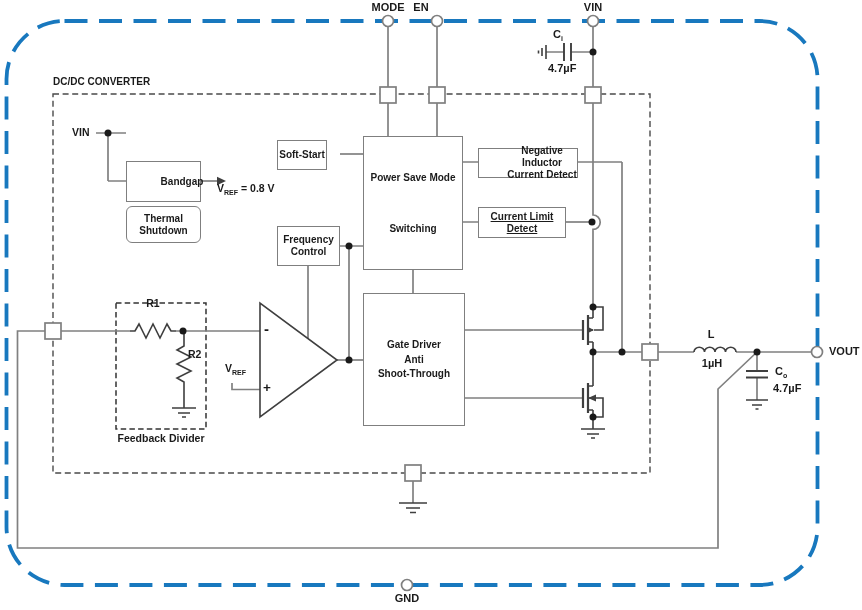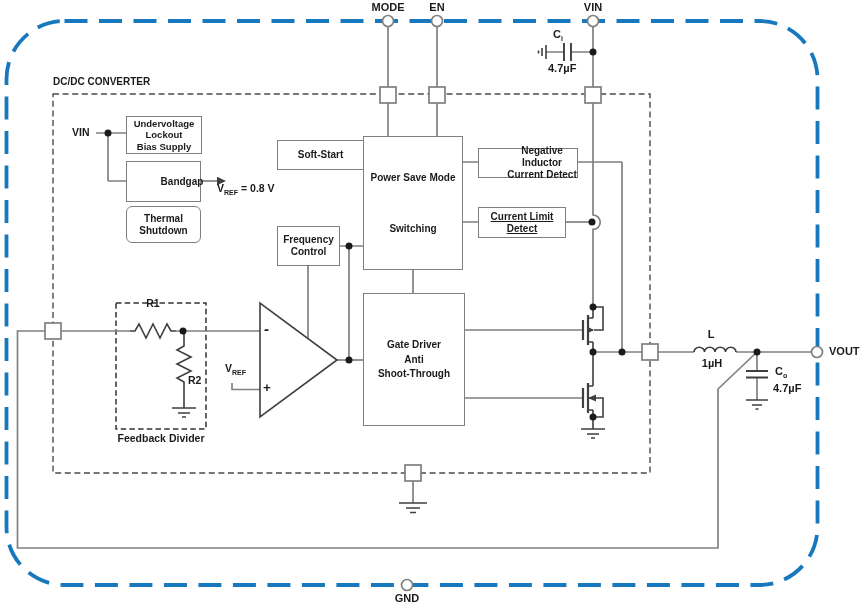--- a/index.html
+++ b/index.html
@@ -121,36 +121,31 @@
       <circle cx="593" cy="307" r="3.5"></circle>
       <circle cx="593" cy="352" r="3.5"></circle>
       <circle cx="622" cy="352" r="3.5"></circle>
       <circle cx="593" cy="417" r="3.5"></circle>
       <circle cx="757" cy="352" r="3.5"></circle>
     </g>
   </svg>
 
   <div class="lbl" style="left:53px;top:76px;font-size:10px;">DC/DC CONVERTER</div>
 
-  <div class="blk" style="left:126px;top:116px;width:76px;height:38px;font-size:9.5px;">
-    <span>Undervoltage</span>
-    <span>Lockout</span>
-    <span>Bias Supply</span>
-  </div>
 
   <div class="blk" style="left:126px;top:161px;width:75px;height:41px;padding-left:37px;">
     <span>Bandgap</span>
   </div>
 
   <div class="blk" style="left:126px;top:206px;width:75px;height:37px;border-radius:6px;">
     <span>Thermal</span>
     <span>Shutdown</span>
   </div>
 
-  <div class="blk" style="left:277px;top:140px;width:87px;height:30px;">
+  <div class="blk" style="left:277px;top:140px;width:50px;height:30px;">
     <span>Soft-Start</span>
   </div>
 
   <div class="blk" style="left:277px;top:226px;width:63px;height:40px;">
     <span>Frequency</span>
     <span>Control</span>
   </div>
 
   <div class="blk blk-psm" style="left:363px;top:136px;width:100px;height:134px;gap:34px;">
     <span>Power Save Mode</span>
@@ -167,40 +162,40 @@
     <span>Detect</span>
   </div>
 
   <div class="blk blk-gd" style="left:363px;top:293px;width:102px;height:133px;">
     <span>Gate Driver</span>
     <span>Anti</span>
     <span>Shoot-Through</span>
   </div>
 
   <div class="lbl pinlbl ctr" style="left:388px;top:1px;">MODE</div>
-  <div class="lbl pinlbl ctr" style="left:437px;top:1px;">EN</div>
+  <div class="lbl pinlbl ctr" style="left:421px;top:1px;">EN</div>
   <div class="lbl pinlbl ctr" style="left:593px;top:1px;">VIN</div>
   <div class="lbl pinlbl" style="left:829px;top:345px;">VOUT</div>
   <div class="lbl pinlbl ctr" style="left:407px;top:592px;">GND</div>
 
   <div class="lbl" style="left:72px;top:126px;">VIN</div>
 
   <div class="lbl" style="left:217px;top:182px;">
     <span>V</span><span class="sub">REF</span><span class="eq">= 0.8 V</span>
   </div>
 
   <div class="lbl" style="left:225px;top:362px;">
     <span>V</span><span class="sub">REF</span>
   </div>
 
   <div class="lbl sign" style="left:264px;top:321px;">-</div>
   <div class="lbl sign" style="left:263px;top:381px;font-size:13.5px;">+</div>
 
   <div class="lbl ctr" style="left:153px;top:297px;">R1</div>
-  <div class="lbl" style="left:160px;top:374px;padding-left:28px;">R2</div>
+  <div class="lbl" style="left:160px;top:348px;padding-left:28px;">R2</div>
   <div class="lbl ctr" style="left:161px;top:432px;">Feedback Divider</div>
 
   <div class="lbl" style="left:553px;top:28px;font-size:11px;">
     <span>C</span><span class="sub">i</span>
   </div>
   <div class="lbl" style="left:548px;top:62px;font-size:11px;">4.7µF</div>
 
   <div class="lbl" style="left:775px;top:365px;font-size:11px;">
     <span>C</span><span class="sub">o</span>
   </div>

